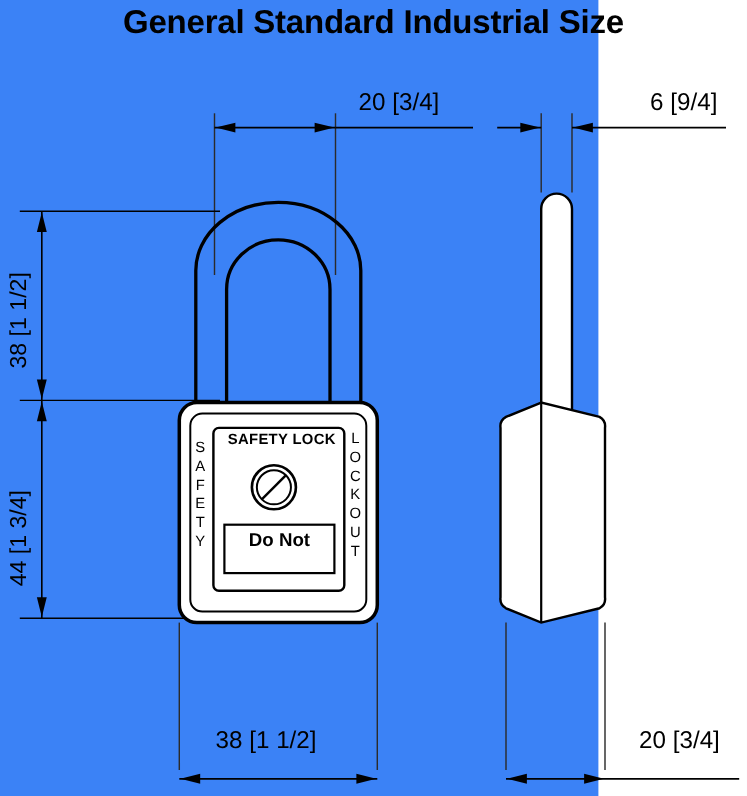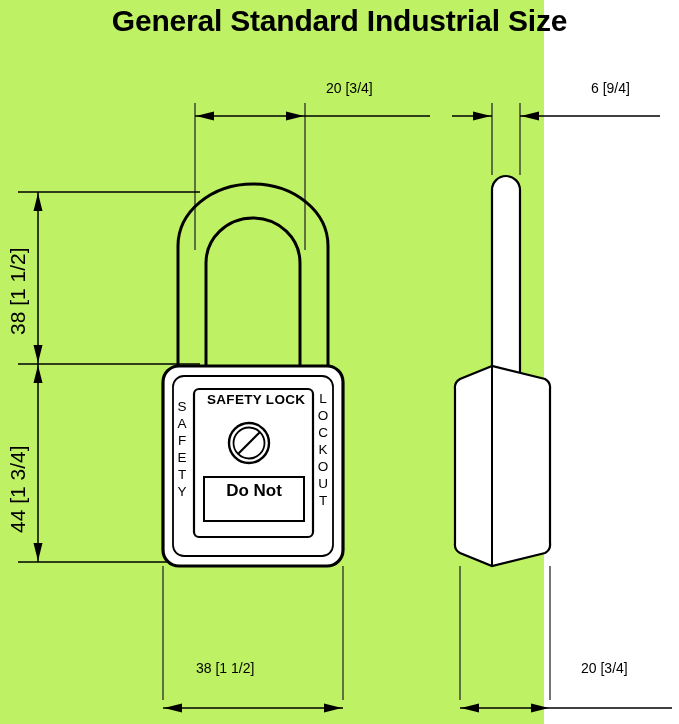--- a/index.html
+++ b/index.html
@@ -12,21 +12,21 @@
     height: 724px;
     font-family: "Liberation Sans", sans-serif;
     color: #000000;
     overflow: hidden;
     position: relative;
   }
   #page {
     position: relative;
     width: 544px;
     height: 724px;
-    background: #bef264;
+    background: #3b82f6;
   }
   #title {
     position: absolute;
     left: 0;
     top: 4px;
     width: 679px;
     text-align: center;
     font-size: 30px;
     font-weight: bold;
     letter-spacing: -0.2px;
@@ -35,21 +35,21 @@
     white-space: nowrap;
   }
   #drawing {
     position: absolute;
     left: 0;
     top: 0;
   }
   .dim-label {
     position: absolute;
     font-family: "Liberation Sans", sans-serif;
-    font-size: 14px;
+    font-size: 22px;
     color: #000000;
     white-space: nowrap;
   }
   .vert-label {
     position: absolute;
     font-family: "Liberation Sans", sans-serif;
     font-size: 21px;
     color: #000000;
     white-space: nowrap;
     transform-origin: 0 0;

